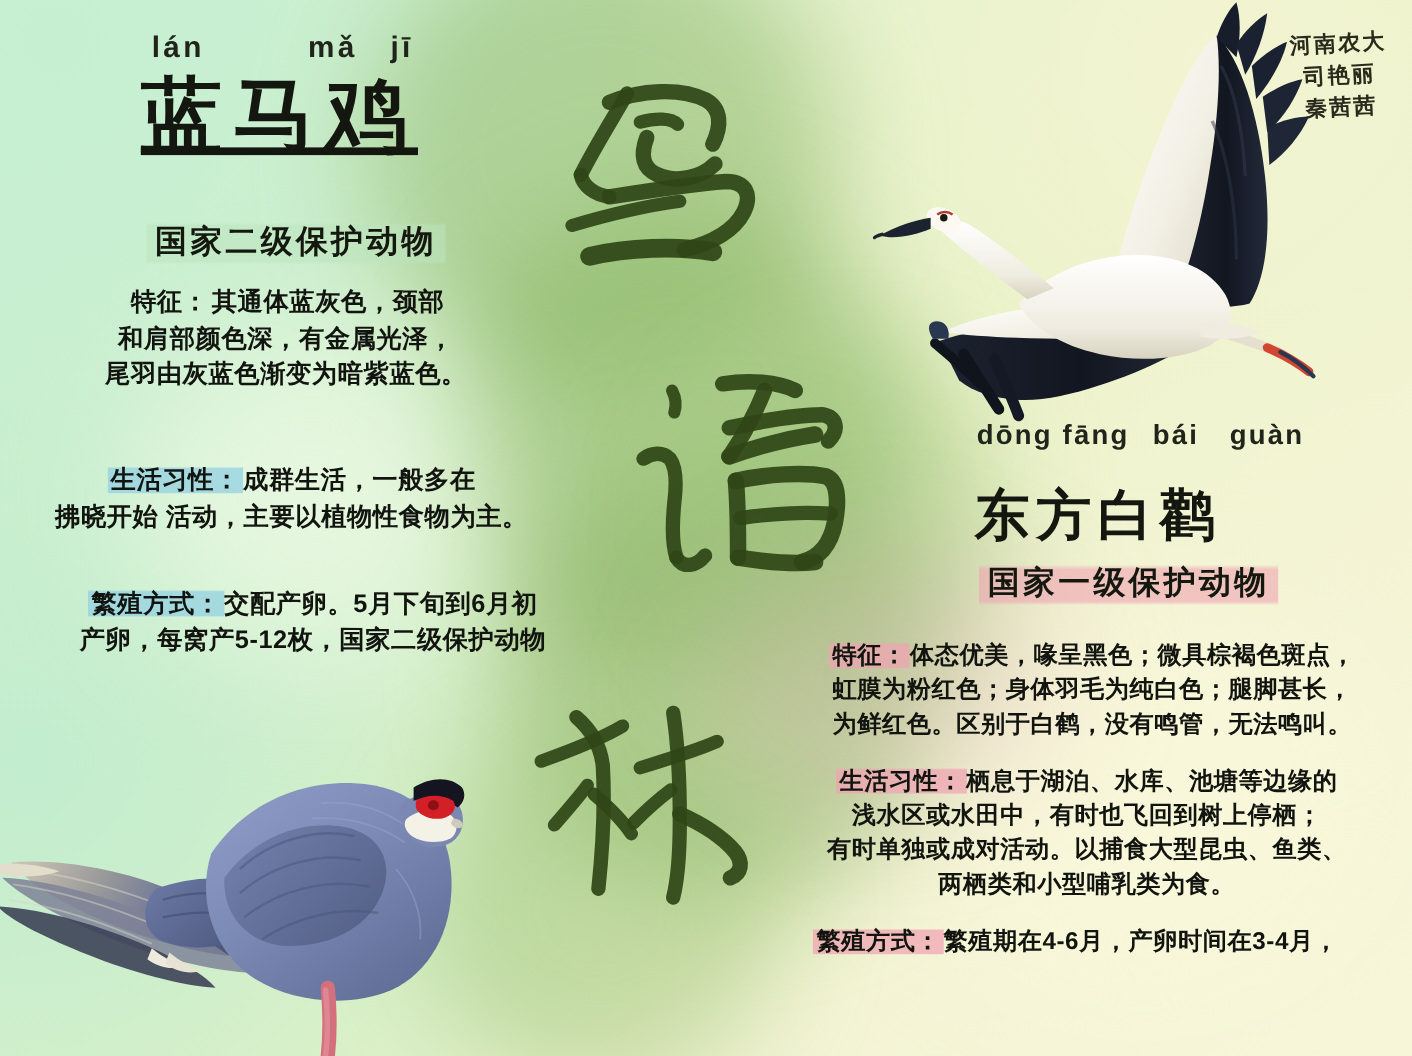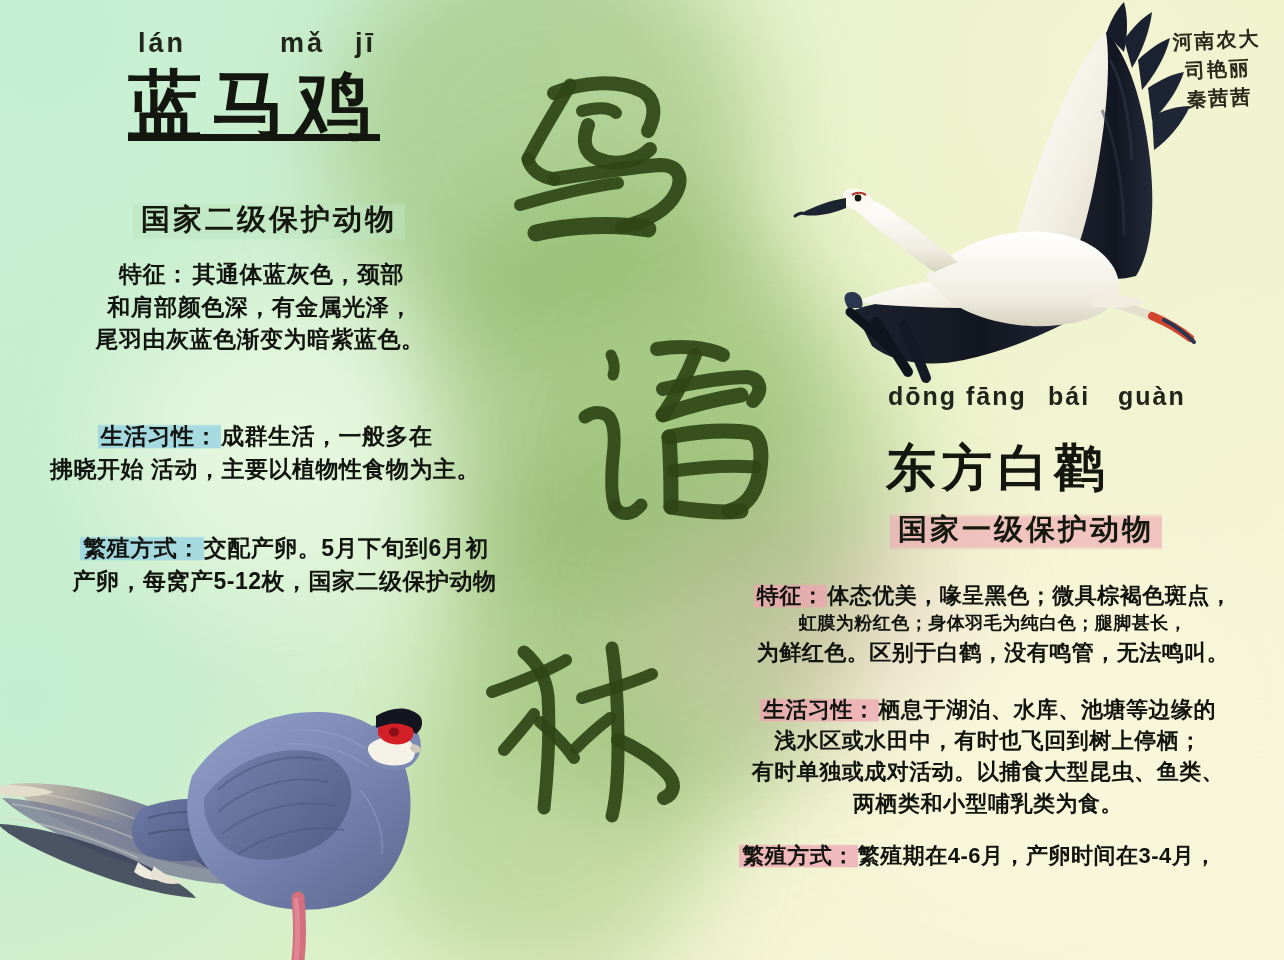--- a/index.html
+++ b/index.html
@@ -117,21 +117,21 @@
   </div>
 
   <div class="bigname" style="left:886px;top:415px;font-size:50px;letter-spacing:6px;margin-top:28px;">东方白鹳</div>
 
   <div class="protect pinkbg" style="left:890px;top:508px;">国家一级保护动物</div>
 
   <div class="txtblock" style="left:704px;top:580px;width:578px;">
     <div class="para" style="font-size:22px">
       <span class="lbl pink">特征：</span><span>体态优美，喙呈黑色；微具棕褐色斑点，</span>
     </div>
-    <div class="para" style="font-size:18px">虹膜为粉红色；身体羽毛为纯白色；腿脚甚长，</div>
+    <div class="para" style="font-size:22px">虹膜为粉红色；身体羽毛为纯白色；腿脚甚长，</div>
     <div class="para" style="font-size:22px">为鲜红色。区别于白鹤，没有鸣管，无法鸣叫。</div>
   </div>
 
   <div class="txtblock" style="left:694px;top:694px;width:588px;">
     <div class="para" style="font-size:22px">
       <span class="lbl pink">生活习性：</span><span>栖息于湖泊、水库、池塘等边缘的</span>
     </div>
     <div class="para" style="font-size:22px">浅水区或水田中，有时也飞回到树上停栖；</div>
     <div class="para" style="font-size:22px">有时单独或成对活动。以捕食大型昆虫、鱼类、</div>
     <div class="para" style="font-size:22px">两栖类和小型哺乳类为食。</div>

